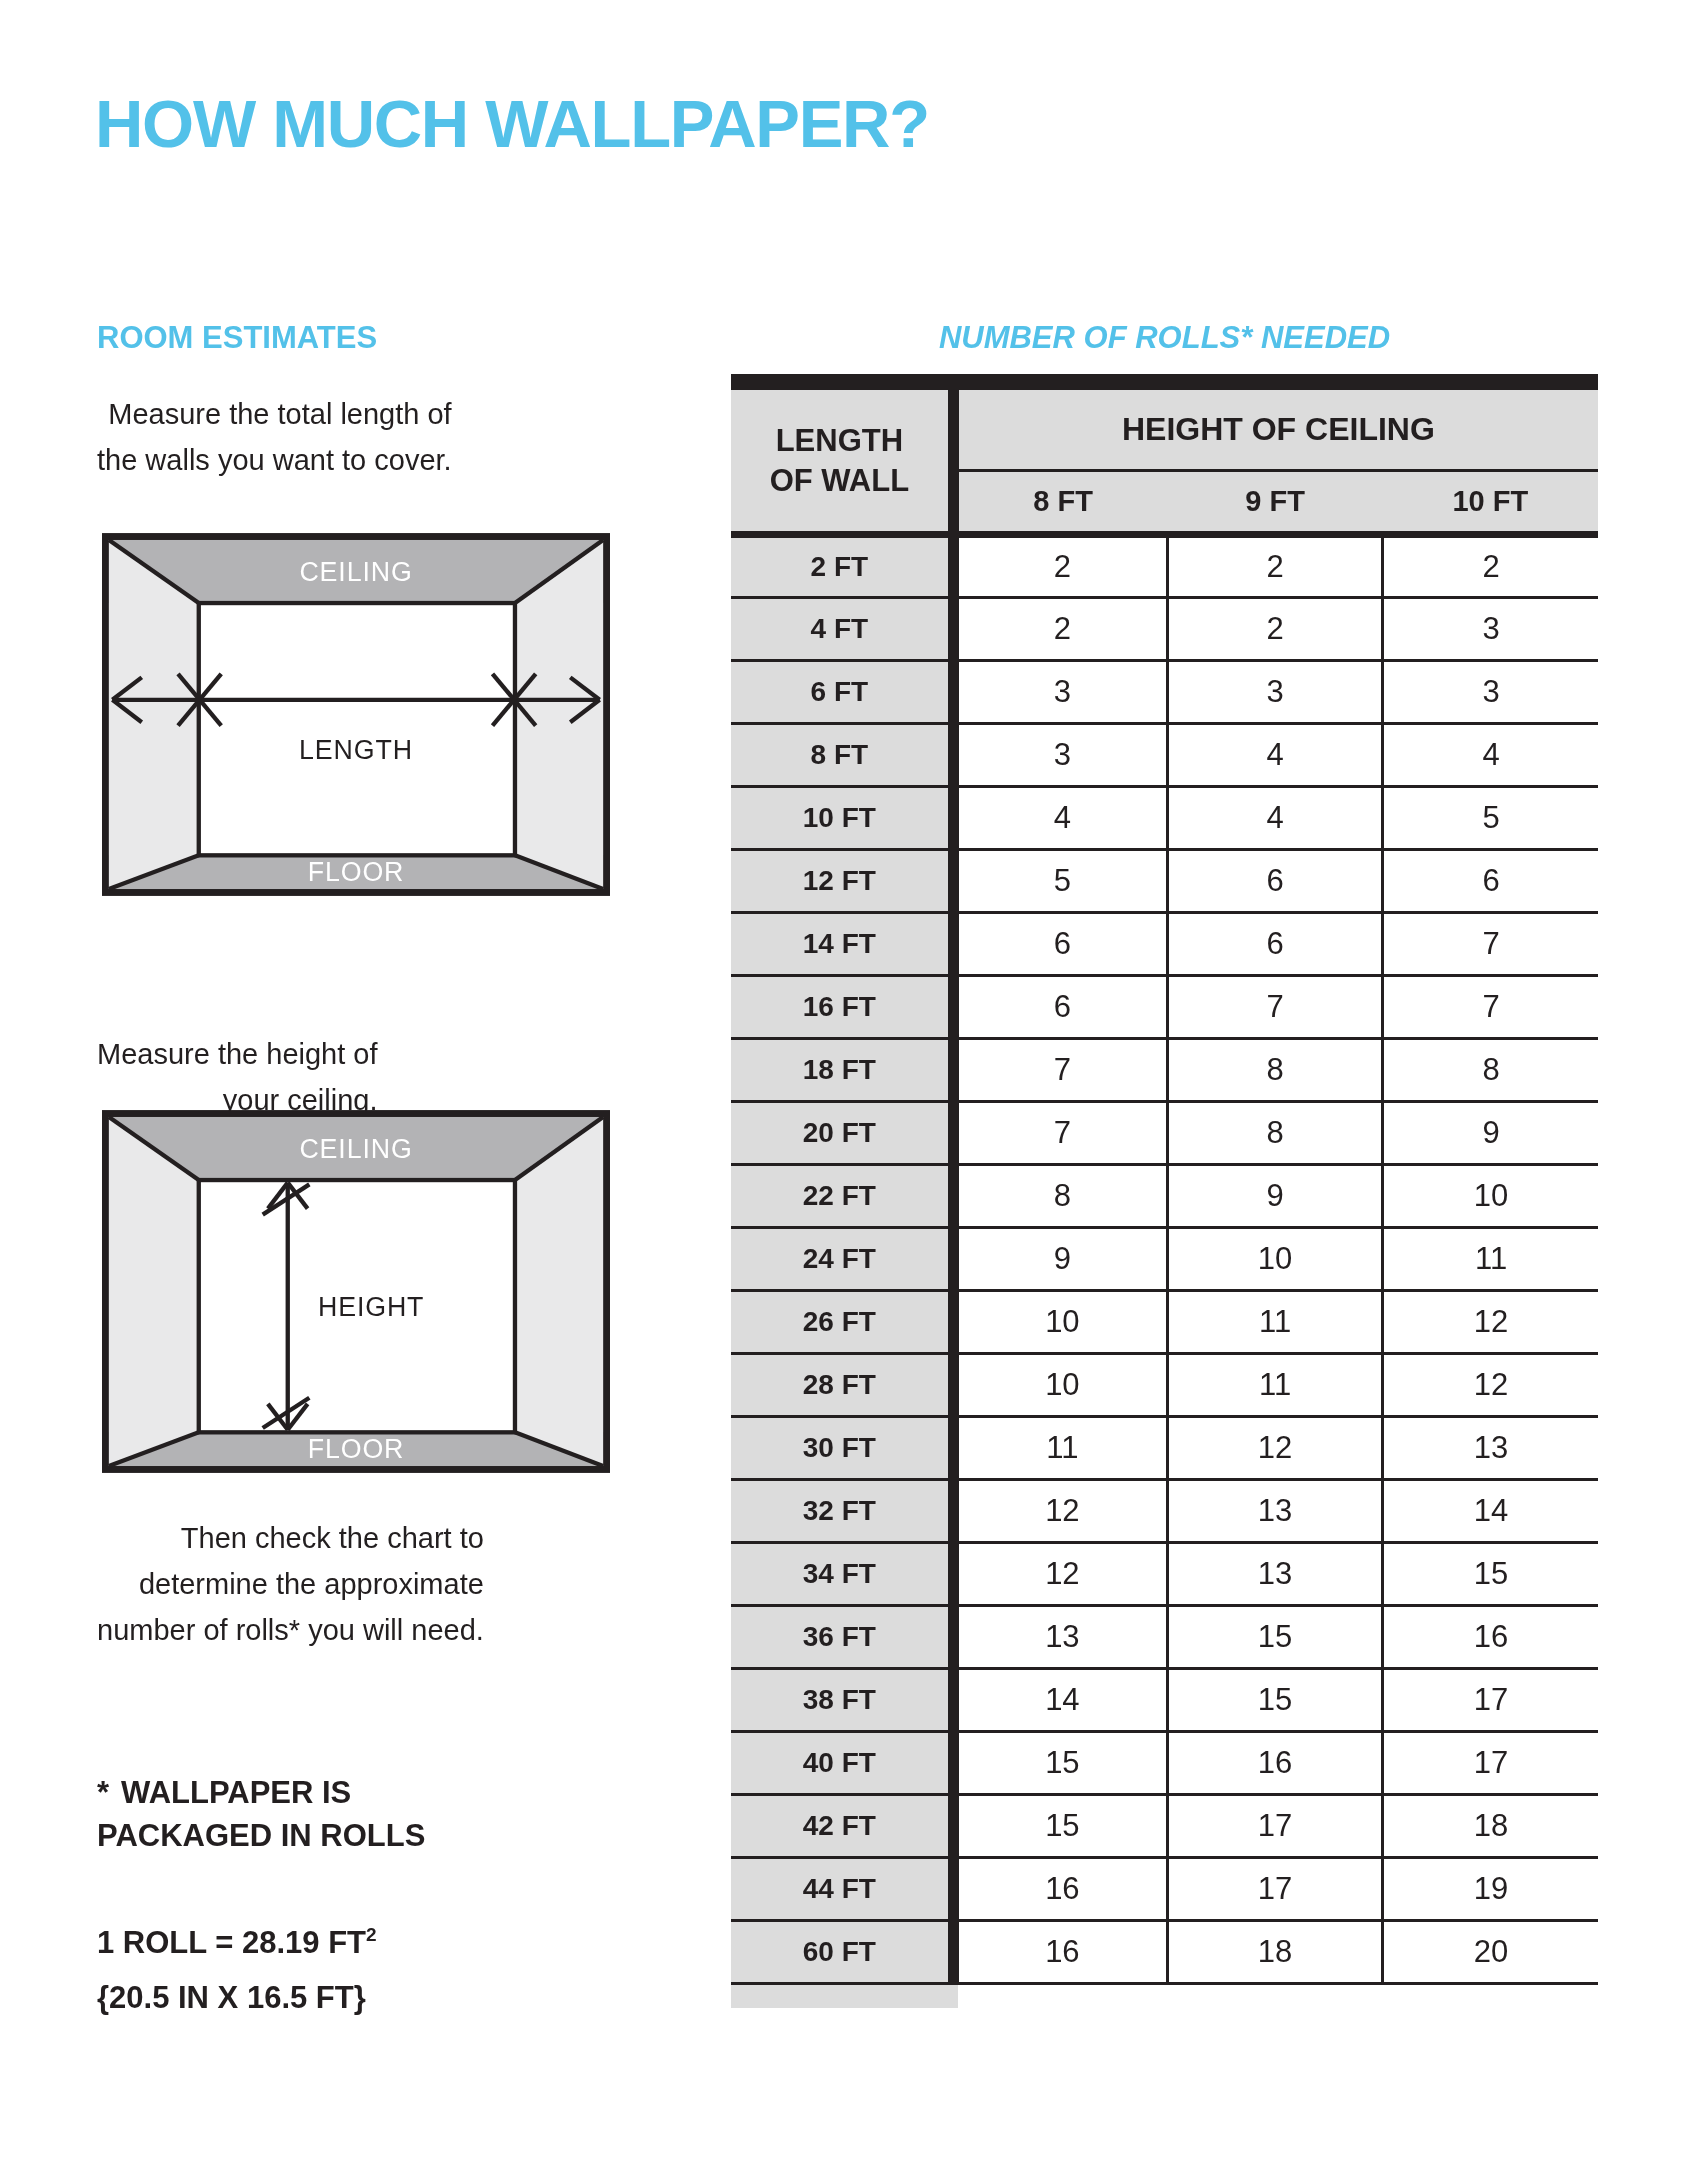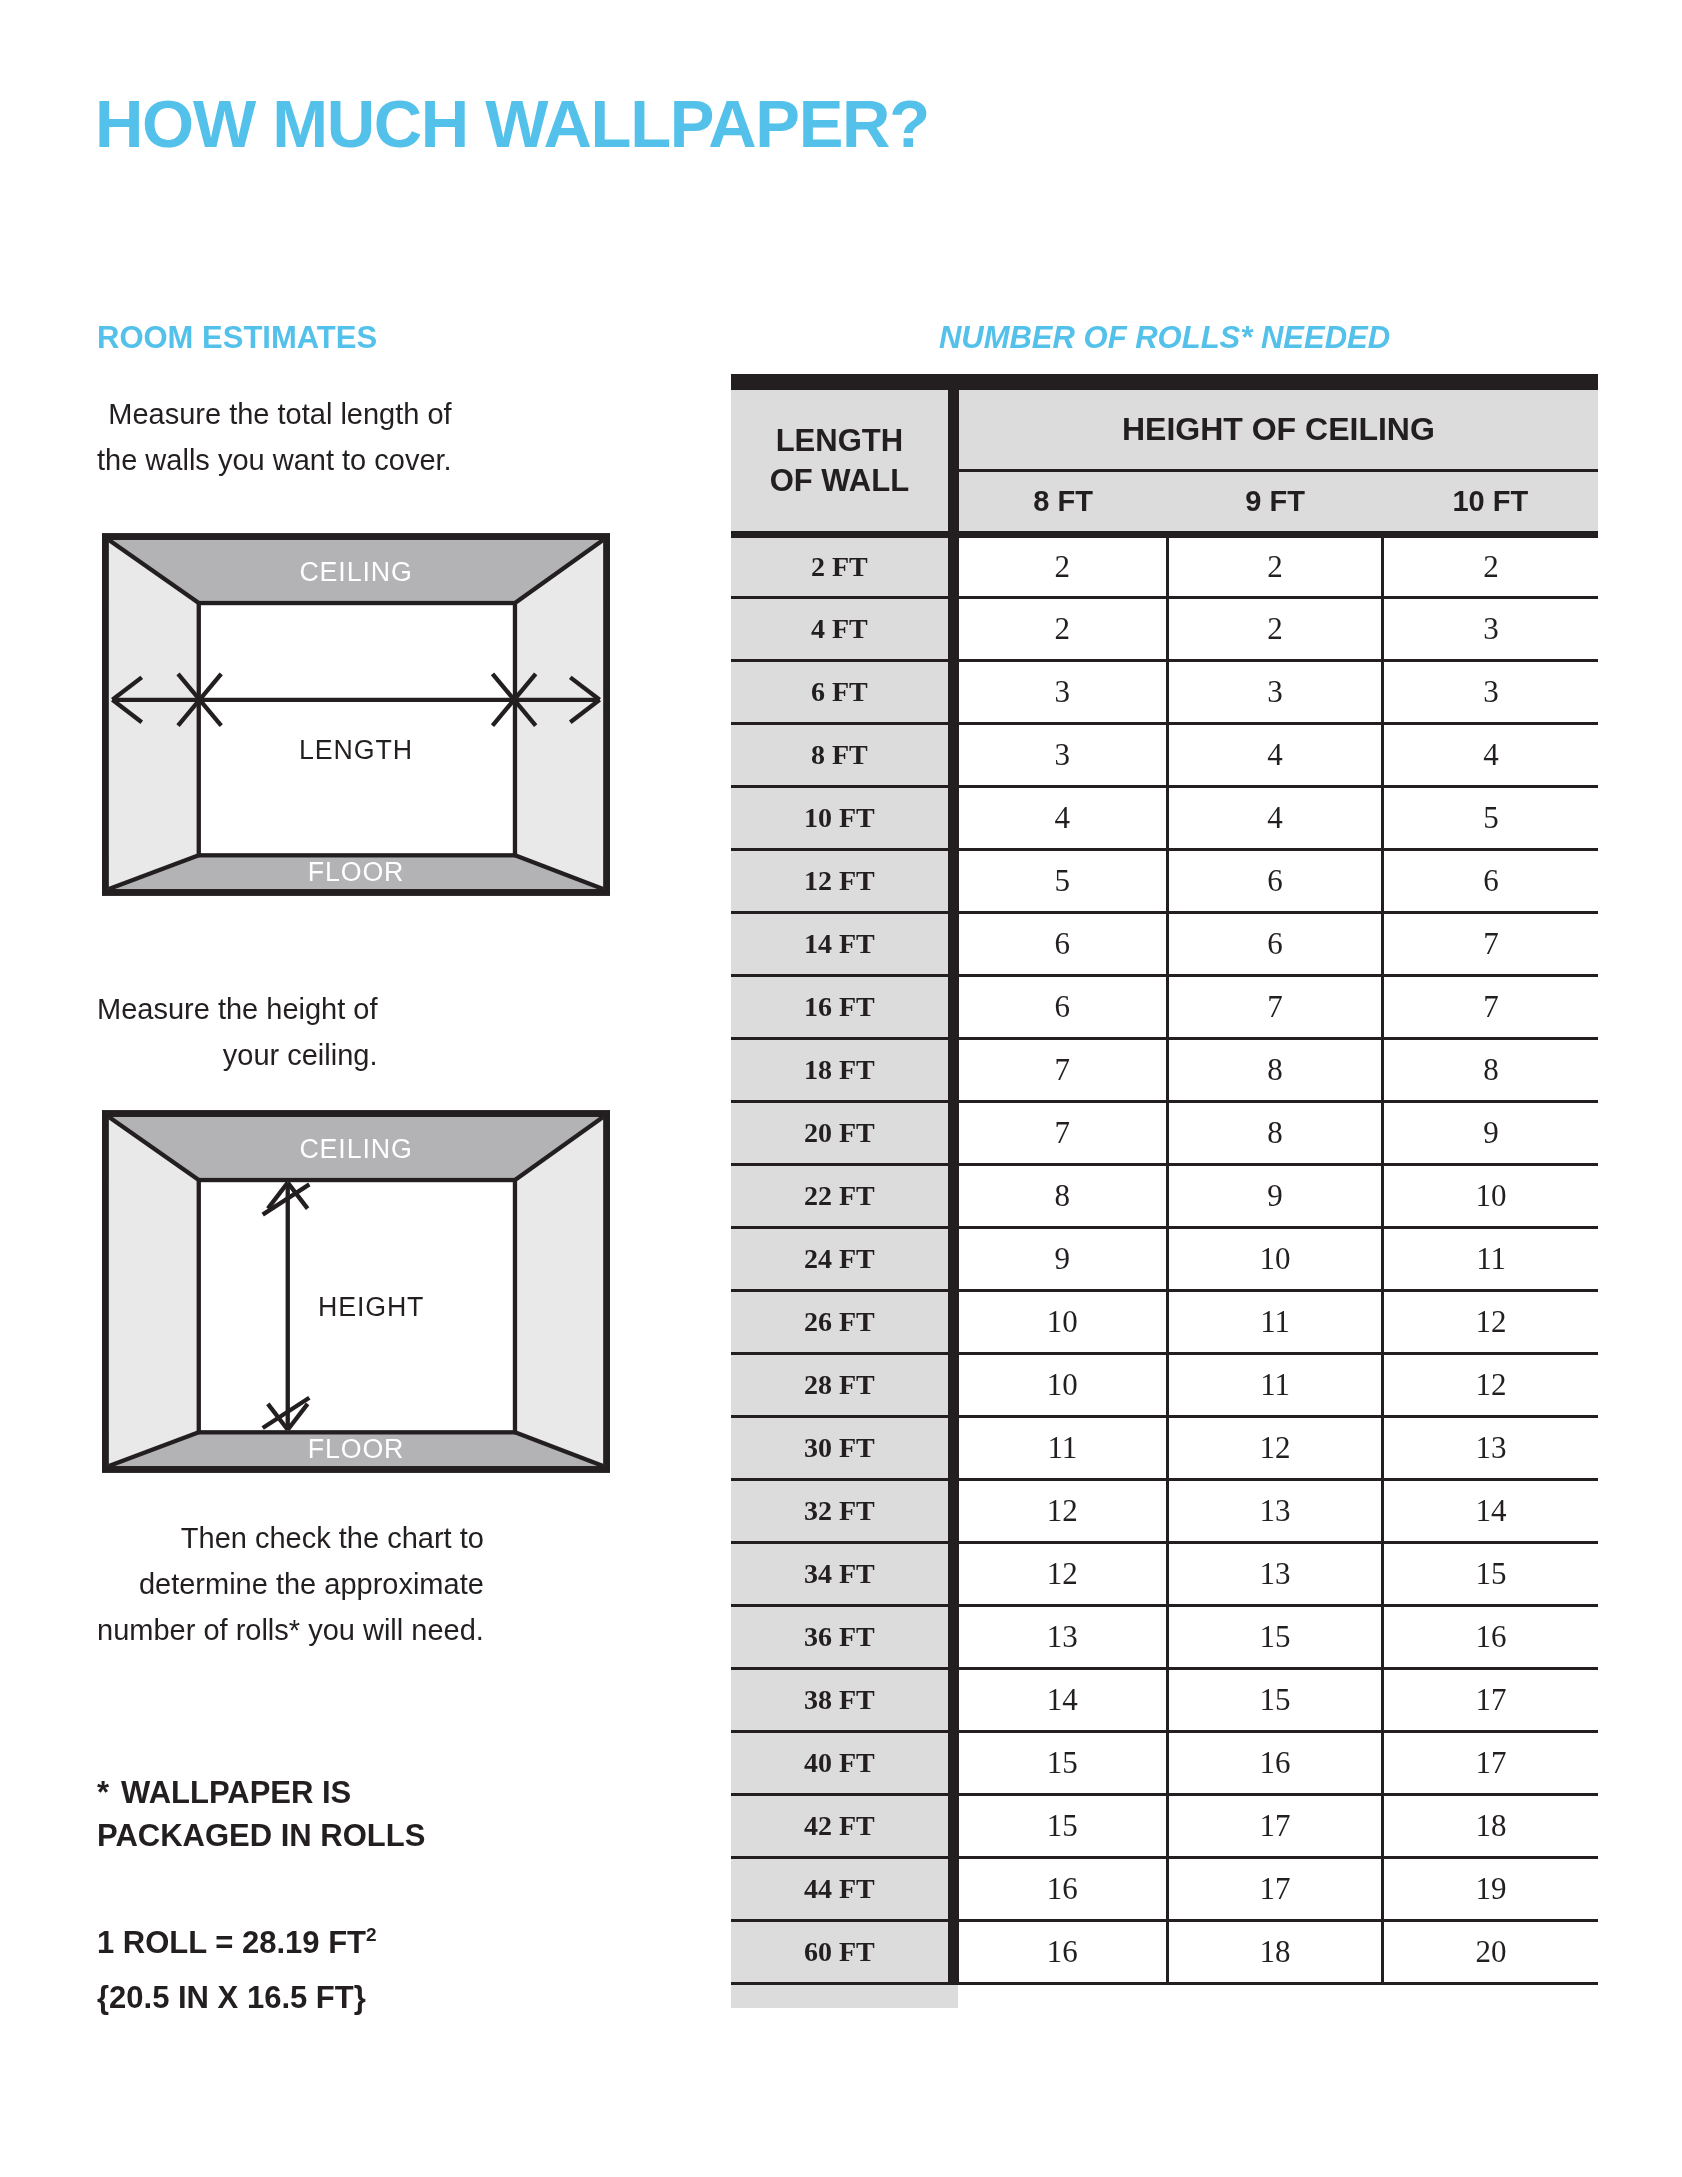--- a/index.html
+++ b/index.html
@@ -18,21 +18,21 @@
   .sec-head {
     position: absolute; top: 320px;
     font-size: 31px; font-weight: bold; color: #53C1E9; white-space: nowrap;
   }
   #room-estimates-heading { left: 97px; }
   #rolls-needed-heading { left: 731px; width: 867px; text-align: center; font-style: italic; }
 
   .para { position: absolute; left: 97px; font-size: 29px; line-height: 46px; text-align: right; }
   .para span { display: block; }
   #para-measure-length { top: 391px; }
-  #para-measure-height { top: 986px; }
+  #para-measure-height { top: 1031px; }
   #para-check-chart   { top: 1515px; }
 
   svg.diagram { position: absolute; left: 102px; }
   #room-length-diagram { top: 533px; }
   #room-height-diagram { top: 1110px; }
   .diag-label-light { fill: #ffffff; font-size: 31px; letter-spacing: 1px; }
   .diag-label-dark  { fill: #231F20; font-size: 31px; letter-spacing: 1px; }
 
   .footnote {
     position: absolute; left: 97px; top: 1771px;
@@ -61,21 +61,21 @@
   th.group {
     background: #DCDCDC; font-size: 32px; font-weight: bold;
     height: 79px; border-bottom: 3.5px solid #231F20;
     text-align: center; vertical-align: middle;
   }
   th.sub {
     background: #DCDCDC; font-size: 29px; font-weight: bold;
     height: 59px; border-bottom: 7.8px solid #231F20;
     text-align: center; vertical-align: middle;
   }
-  tbody.rows tr { height: 63px; font-family: Liberation Serif, serif; }
+  tbody.rows tr { height: 63px; }
   tbody.rows th {
     background: #DCDCDC; font-size: 28px; font-weight: bold;
     border-right: 11.2px solid #231F20; border-bottom: 3.5px solid #231F20;
     text-align: center; vertical-align: middle;
   }
   tbody.rows td {
     background: #ffffff; font-size: 31px; font-weight: normal;
     border-bottom: 3.5px solid #231F20;
     text-align: center; vertical-align: middle;
   }

